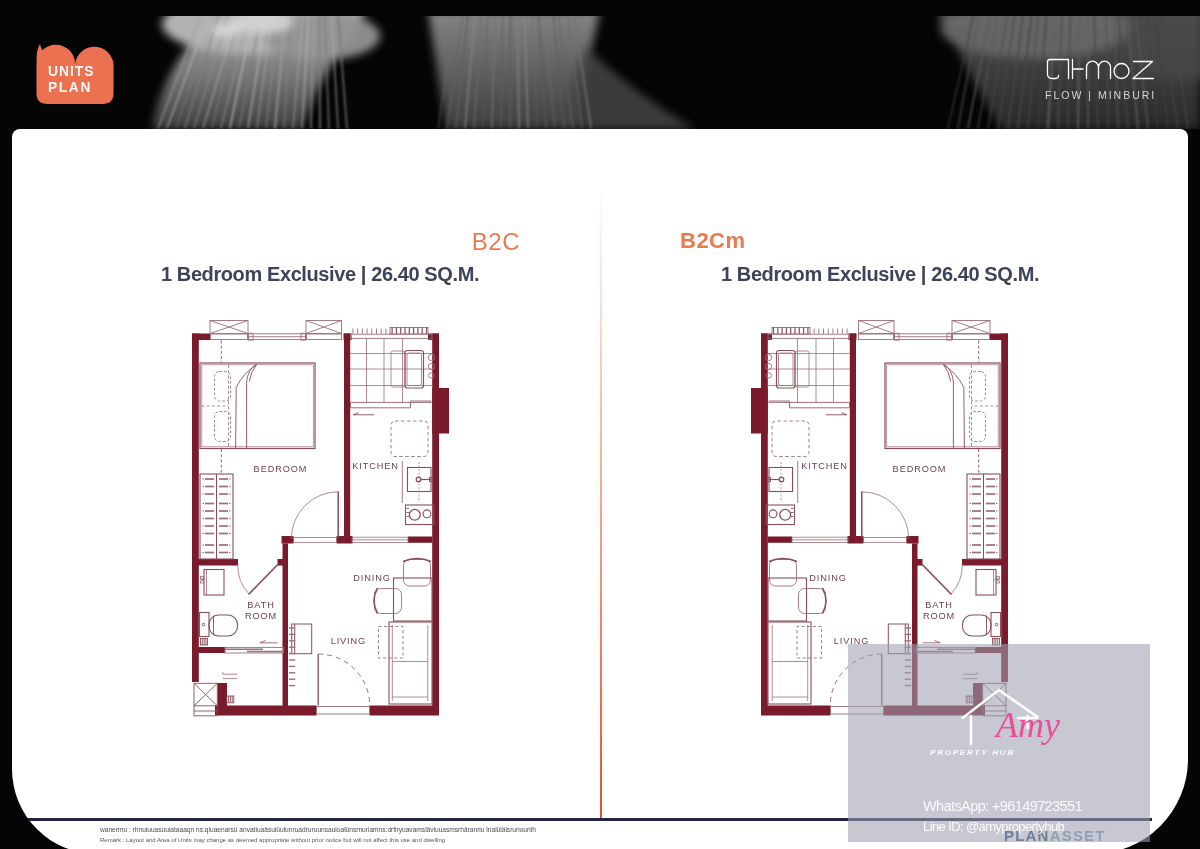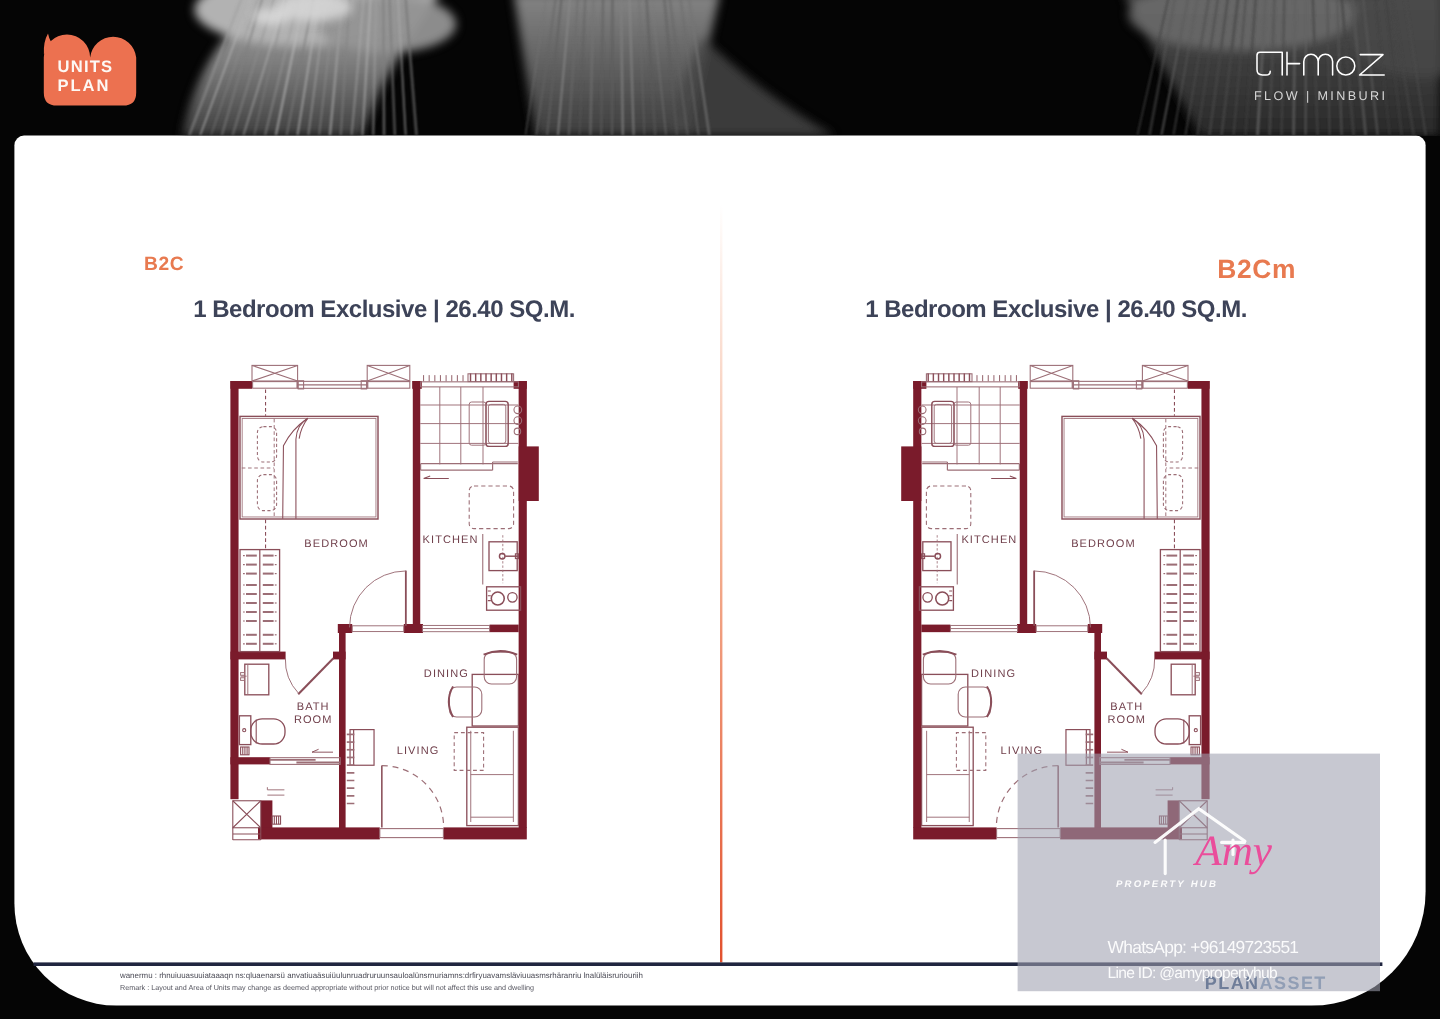--- a/index.html
+++ b/index.html
@@ -1,17 +1,17 @@
 <!DOCTYPE html>
 <html lang="en"><head>
 <meta charset="utf-8">
 <title>Units Plan</title>
 <style>
   html,body{margin:0;padding:0;background:#050505;width:1200px;height:849px;overflow:hidden}
-  .page{position:absolute;top:0;left:0;width:1200px;height:816px;background:#050505;font-family:"Liberation Sans",sans-serif}
+  .page{position:absolute;top:16px;left:0;width:1200px;height:816px;background:#050505;font-family:"Liberation Sans",sans-serif}
   .abs{position:absolute}
 </style>
 </head>
 <body>
 <div class="page">
 
 <svg class="abs" style="left:0;top:0" width="1200" height="113" viewBox="0 0 1200 113">
   <defs>
     <filter id="b6" x="-30%" y="-30%" width="160%" height="160%">
           <feGaussianBlur stdDeviation="4.2"></feGaussianBlur>
@@ -131,25 +131,25 @@
     <circle cx="77.5" cy="14" r="7.5"></circle>
     <path d="M89.5,4.5 L108.5,4.5 L89,21.5 L109.5,21.5"></path>
   </g>
   <text x="1" y="42" font-family="Liberation Sans, sans-serif" font-size="10.5" letter-spacing="2" fill="#d5d5d5">FLOW | MINBURI</text>
 </svg>
 
 <div class="abs" style="left:12px;top:113px;width:1176px;height:725px;background:#ffffff;border-radius:8px 8px 95px 85px"></div>
 
 <div class="abs" style="left:599.5px;top:170px;width:2.4px;height:632px;background:linear-gradient(to bottom,rgba(255,255,255,0),rgba(240,150,110,0.75) 45%,#e2512e)"></div>
 
-<div class="abs" style="left:120px;top:212px;width:400px;text-align:left;font-weight:bold;font-size:16px;letter-spacing:0.5px;color:#e87a50">B2C</div>
+<div class="abs" style="left:120px;top:212px;width:400px;text-align:right;font-weight:normal;font-size:24px;letter-spacing:0.5px;color:#e87a50">B2C</div>
 
 <div class="abs" style="left:60px;top:247px;width:520px;text-align:center;font-weight:bold;font-size:20px;letter-spacing:-0.4px;color:#3d4358">1 Bedroom Exclusive&nbsp;|&nbsp;26.40 SQ.M.</div>
 
-<div class="abs" style="left:680px;top:212px;width:400px;text-align:right;font-weight:bold;font-size:22px;letter-spacing:0.5px;color:#e87a50">B2Cm</div>
+<div class="abs" style="left:680px;top:212px;width:400px;text-align:left;font-weight:bold;font-size:22px;letter-spacing:0.5px;color:#e87a50">B2Cm</div>
 
 <div class="abs" style="left:620px;top:247px;width:520px;text-align:center;font-weight:bold;font-size:20px;letter-spacing:-0.4px;color:#3d4358">1 Bedroom Exclusive&nbsp;|&nbsp;26.40 SQ.M.</div>
 
 <svg class="abs" style="left:180;top:298" width="280" height="410" viewBox="180 298 280 410">
 <g id="plangeo">
 
 <rect x="192" y="317.5" width="6.8" height="348.5" fill="#7a1b2b"></rect>
 
 <rect x="192" y="317.5" width="18" height="6.5" fill="#7a1b2b"></rect>
 

